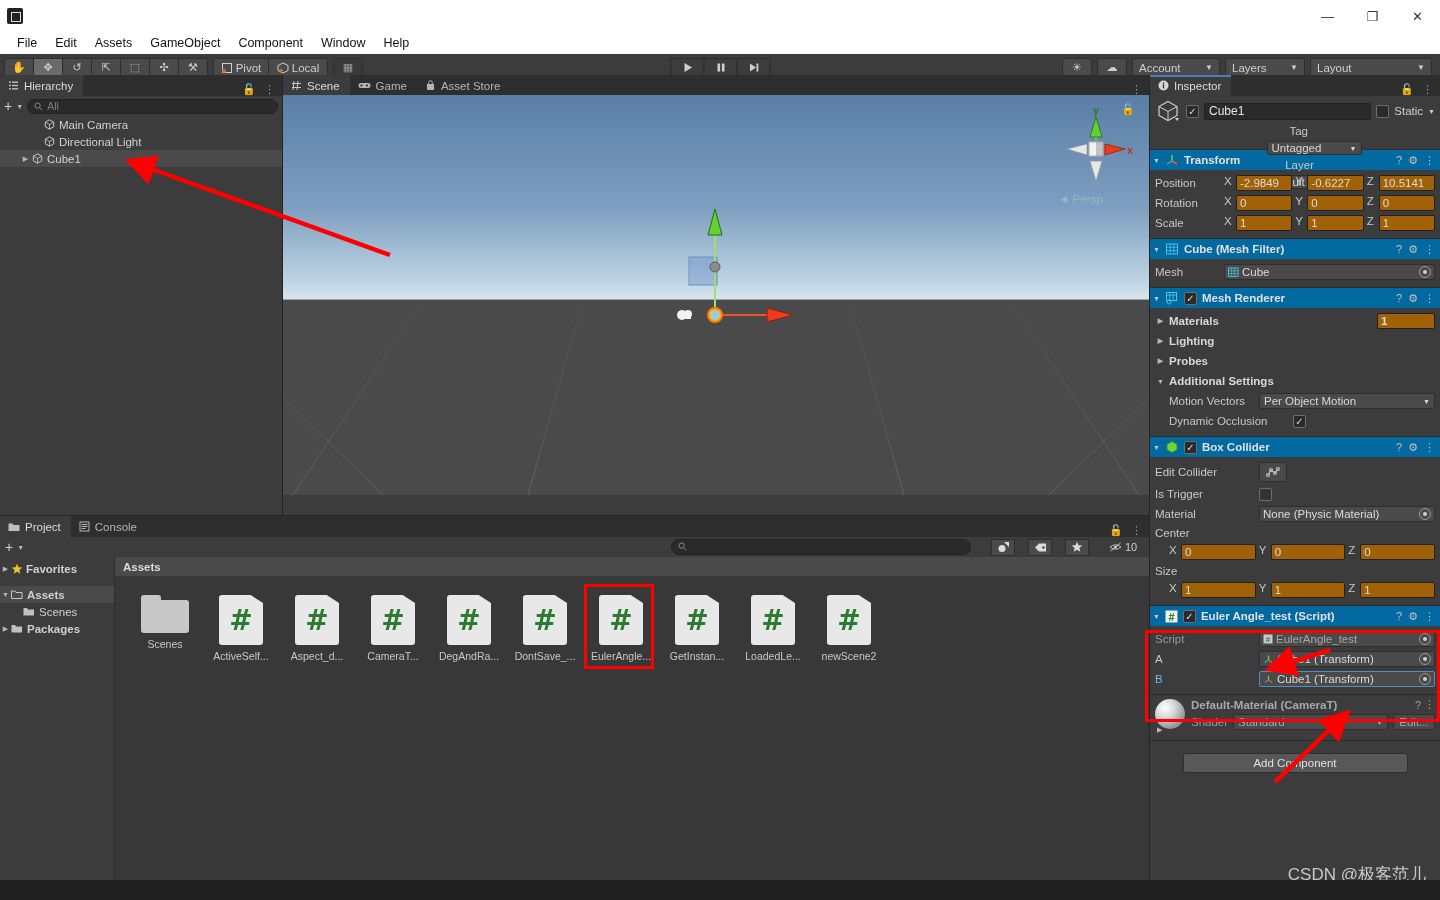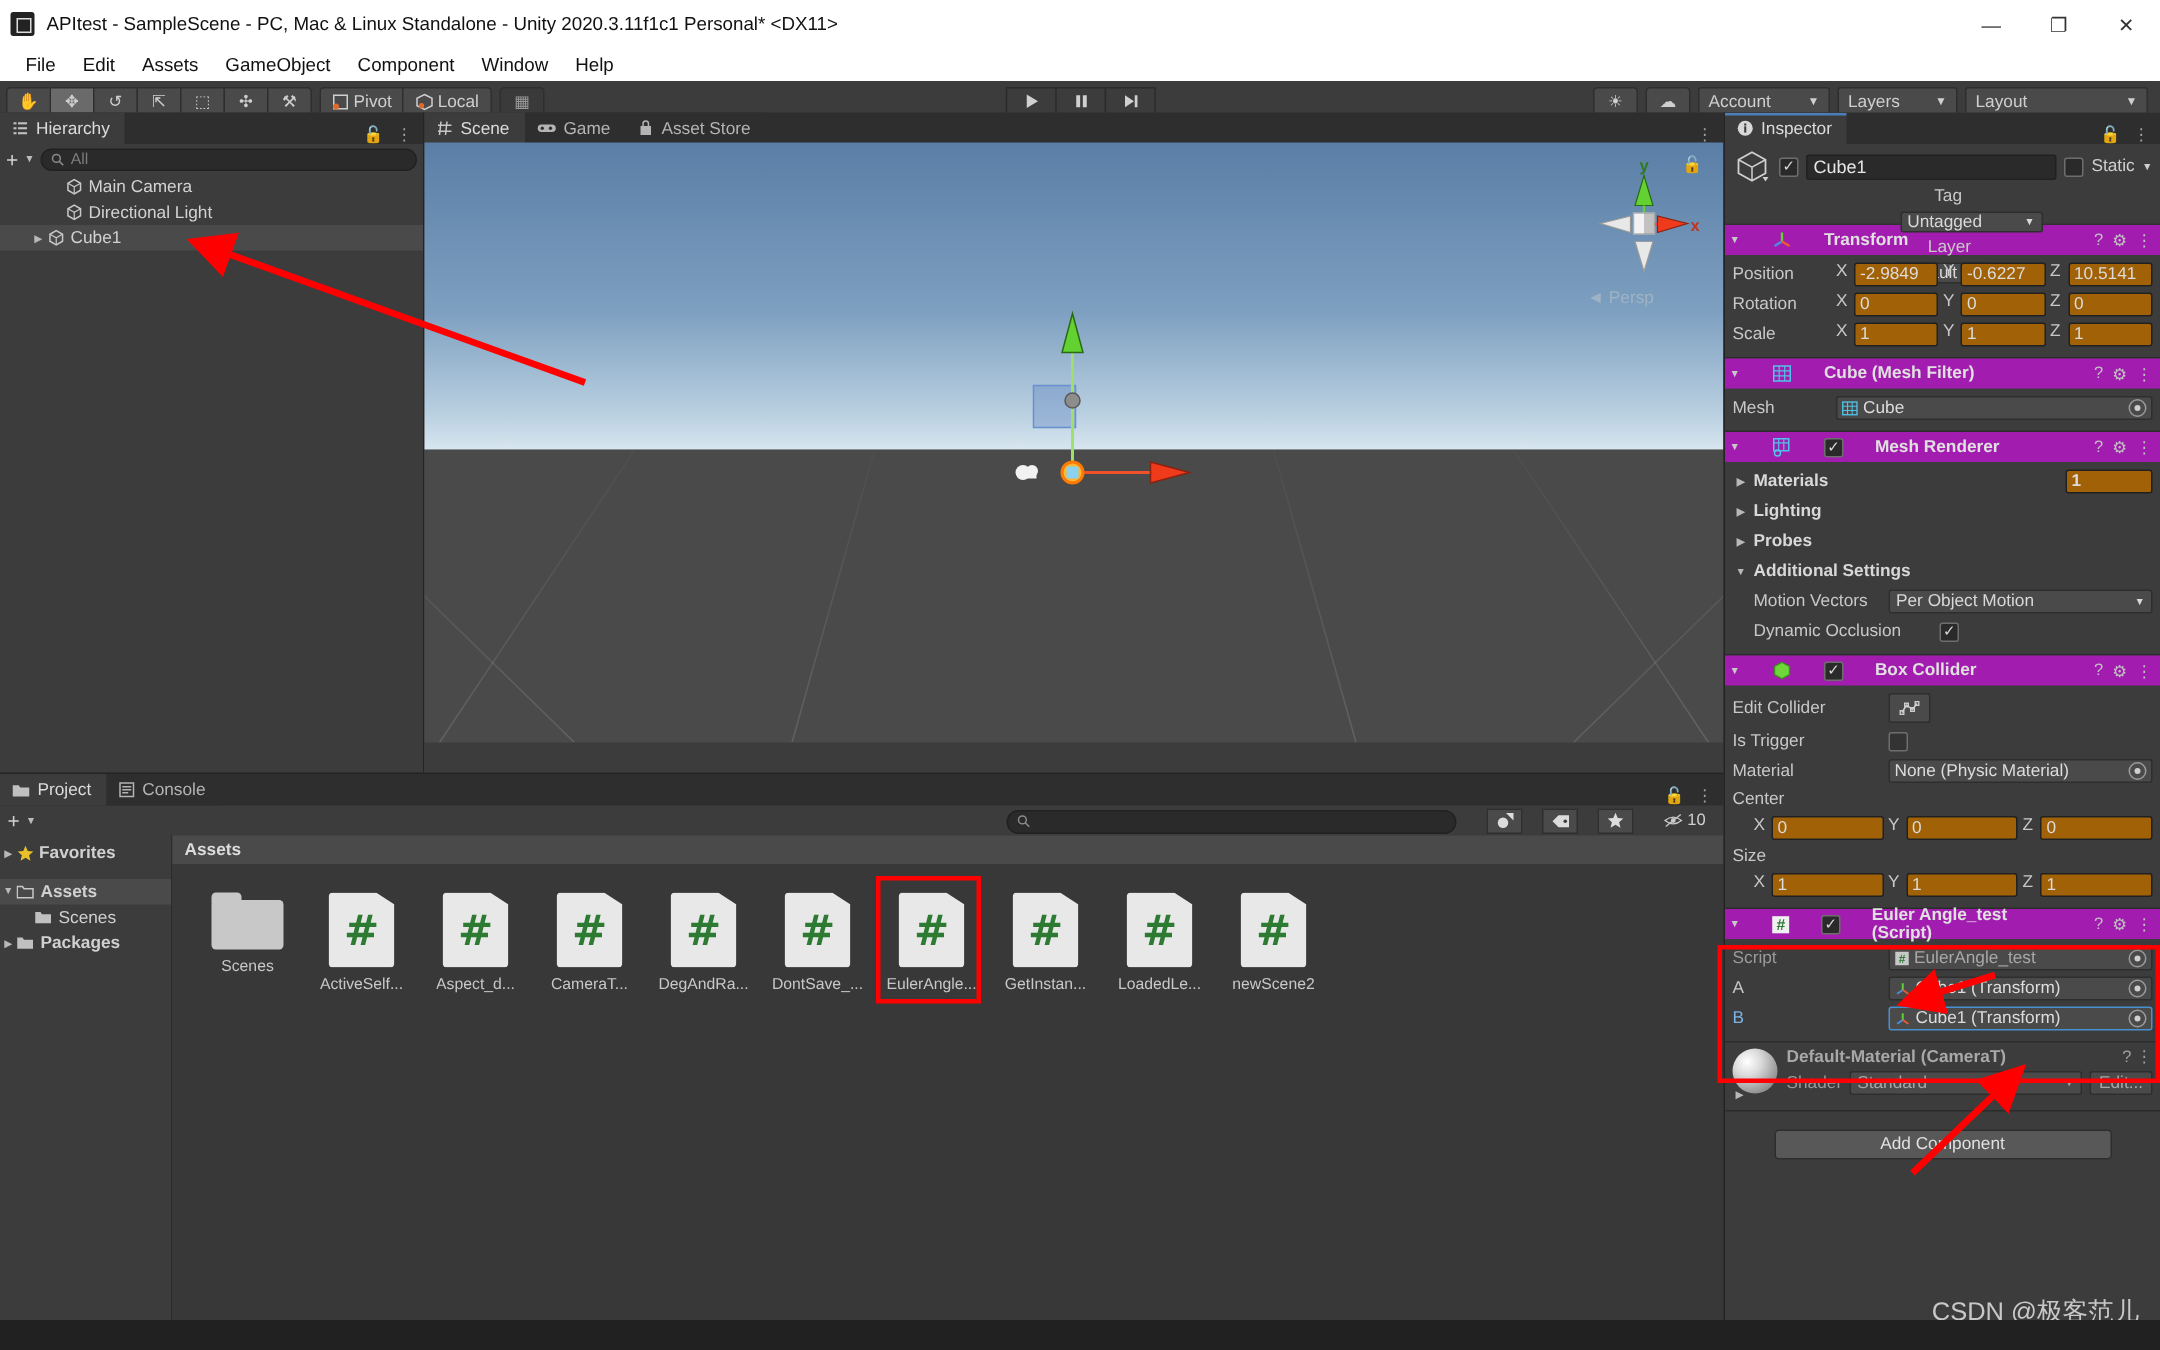--- a/index.html
+++ b/index.html
@@ -91,21 +91,21 @@
   .big-cube { width:26px; height:24px; }
   .chk { width:13px; height:13px; background:#2a2a2a; border:1px solid #6e6e6e; border-radius:2px; display:flex; align-items:center; justify-content:center; color:#dcdcdc; font-size:10px;}
   .name-field { flex:1; height:17px; background:#2a2a2a; border:1px solid #212121; border-radius:2px; color:#e6e6e6; font-size:12px; display:flex; align-items:center; padding:0 4px;}
   .static-lbl { font-size:11.5px; color:#d0d0d0;}
   .insp-row2 { display:flex; align-items:center; gap:4px; height:20px; margin-top:3px;flex-direction:column;}
   .lbl { font-size:11.5px; color:#c8c8c8;}
   .dd { height:16px; background:#4a4a4a; border:1px solid #2e2e2e; border-radius:2px; display:flex; align-items:center; padding:0 4px; font-size:11.5px; color:#d8d8d8;}
   .dd .arr { margin-left:auto; padding-left:10px; font-size:7px;}
 
   .comp { border-bottom:1px solid #2b2b2b; background:#3c3c3c; }
-  .comp-head { height:20px; display:flex; align-items:center; gap:21px; padding:0 5px 0 3px; background:#a21caf;}
+  .comp-head { height:20px; display:flex; align-items:center; gap:5px; padding:0 5px 0 3px; background:#0369a1;}
   .comp-title { font-size:11.5px; font-weight:bold; color:#e0e0e0;}
   .comp-head .acts { margin-left:auto; display:flex; gap:6px; align-items:center; color:#c0c0c0; font-size:11px;}
   .comp-body { padding:3px 5px 5px 5px;}
   .frow { height:20px; display:flex; align-items:center; gap:4px;}
   .frow .fl { width:65px; font-size:11.5px; color:#c8c8c8;}
   .vec { display:flex; flex:1; gap:3px;}
   .vec .ax { font-size:11.5px; color:#c8c8c8; width:9px;}
   .fld { flex:1; height:16px; background:#a16207; border:1px solid #212121; border-radius:2px; color:#dcdcdc; font-size:11.5px; display:flex; align-items:center; padding:0 3px; overflow:hidden; white-space:nowrap;}
   .objfld { flex:1; height:16px; background:#4a4a4a; border:1px solid #2e2e2e; border-radius:2px; color:#dcdcdc; font-size:11.5px; display:flex; align-items:center; padding:0 3px; gap:3px;}
   .objfld .pick { margin-left:auto; width:12px; height:12px; border-radius:50%; border:1px solid #9a9a9a; display:flex; align-items:center; justify-content:center;}
@@ -121,21 +121,20 @@
   .watermark { position:absolute; right:14px; bottom:14px; color:#d8d8d8; font-size:17px; opacity:.9;}
   .statusbar { position:absolute; left:0; bottom:0; width:1440px; height:20px; background:#212121;}
 </style>
 </head>
 <body>
 
 <div class="app">
 
   <div class="titlebar">
     <div class="title-ico"></div>
-    <div class="title-text">APItest - SampleScene - PC, Mac &amp; Linux Standalone - Unity 2020.3.11f1c1 Personal* &lt;DX11&gt;</div>
     <div class="win-btns">
       <div class="win-btn">—</div>
       <div class="win-btn">❐</div>
       <div class="win-btn close">✕</div>
     </div>
   </div>
 
   <div class="menubar">
     <div class="menu-item">File</div>
     <div class="menu-item">Edit</div>
@@ -467,21 +466,21 @@
       </div>
       <div class="ptab-right">
         <span>🔓</span>
         <span>⋮</span>
       </div>
     </div>
 
     <div class="pj-toolbar">
       <span class="plus">+</span>
       <span class="mini-arr">▼</span>
-      <div style="margin-left:auto; display:flex; align-items:flex-end; gap:14px;">
+      <div style="margin-left:auto; display:flex; align-items:flex-start; gap:14px;">
         <div class="search-box" style="width:300px; height:16px;">
           <svg width="9" height="9" viewBox="0 0 9 9">
               <circle cx="3.6" cy="3.6" r="2.6" fill="none" stroke="#8a8a8a" stroke-width="1"></circle>
               <line x1="5.6" y1="5.6" x2="8.2" y2="8.2" stroke="#8a8a8a" stroke-width="1"></line>
             </svg>
           <span></span>
         </div>
         <div class="sc-btn" style="margin-left:6px;">
           <svg width="13" height="12" viewBox="0 0 13 12">
               <circle cx="5" cy="7.5" r="3.5" fill="#dcdcdc"></circle>

